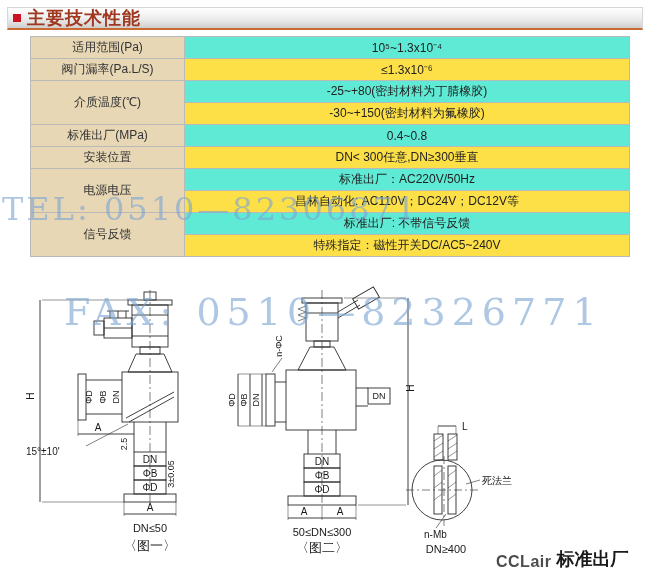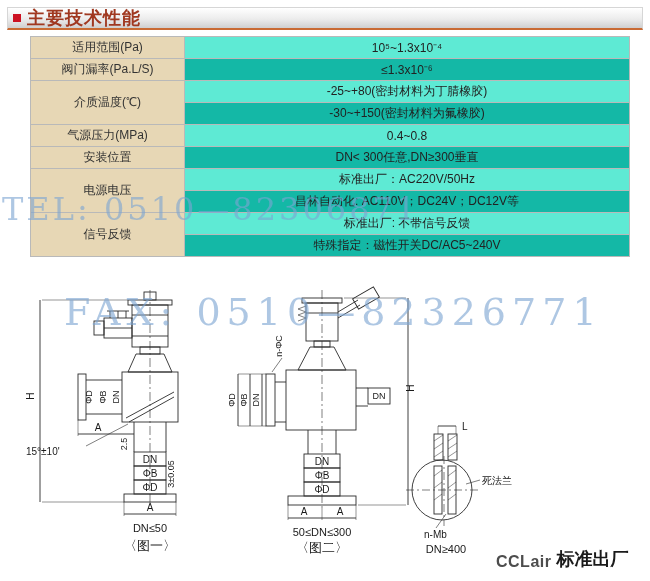--- a/index.html
+++ b/index.html
@@ -12,21 +12,21 @@
       display:flex;align-items:center;}
   .bullet{width:8px;height:8px;background:#cc1122;margin:0 6px 0 5px;}
   .section-title{font-weight:bold;font-size:18px;color:#a03820;letter-spacing:1px;}
   
   .spec{position:absolute;left:30px;top:36px;width:600px;border-collapse:collapse;
         font-size:12px;table-layout:fixed;}
   .spec td{border:1px solid #b9b9b9;height:21px;padding:0 4px;text-align:center;
            overflow:hidden;white-space:nowrap;}
   .spec td.lbl{width:145px;background:#e7d7b5;color:#333;}
   .spec tr.rb td.val{background:#5eead4;}
-  .spec tr.rw td.val{background:#14b8a6;margin-top:48px;}
+  .spec tr.rw td.val{background:#fde047;margin-top:48px;}
   
   .wm{position:absolute;font-family:"DejaVu Serif",serif;color:rgba(125,165,210,0.62);
       white-space:nowrap;z-index:6;pointer-events:none;}
   .wm-tel{left:2px;top:190px;font-size:32px;letter-spacing:3px;}
   .wm-fax{left:64px;top:290px;font-size:38px;letter-spacing:6px;}
   
   .fig{position:absolute;}
   .fig text{font-family:"Liberation Sans",sans-serif;fill:#1a1a1a;}
   
   .logo{position:absolute;left:496px;top:547px;display:flex;align-items:flex-end;gap:5px;z-index:7;}
@@ -54,21 +54,21 @@
       <td class="val">≤1.3x10⁻⁶</td>
     </tr>
     <tr class="rb">
       <td class="lbl" rowspan="2">介质温度(℃)</td>
       <td class="val">-25~+80(密封材料为丁腈橡胶)</td>
     </tr>
     <tr class="rw">
       <td class="val">-30~+150(密封材料为氟橡胶)</td>
     </tr>
     <tr class="rb">
-      <td class="lbl">气源压力(MPa)</td>
+      <td class="lbl">标准出厂(MPa)</td>
       <td class="val">0.4~0.8</td>
     </tr>
     <tr class="rw">
       <td class="lbl">安装位置</td>
       <td class="val">DN&lt; 300任意,DN≥300垂直</td>
     </tr>
     <tr class="rb">
       <td class="lbl" rowspan="2">电源电压</td>
       <td class="val">标准出厂：AC220V/50Hz</td>
     </tr>

